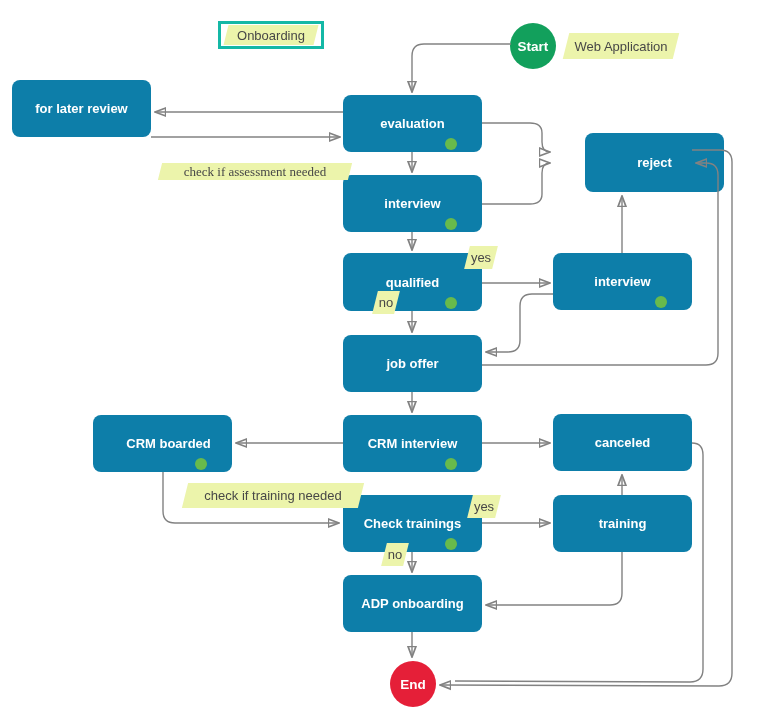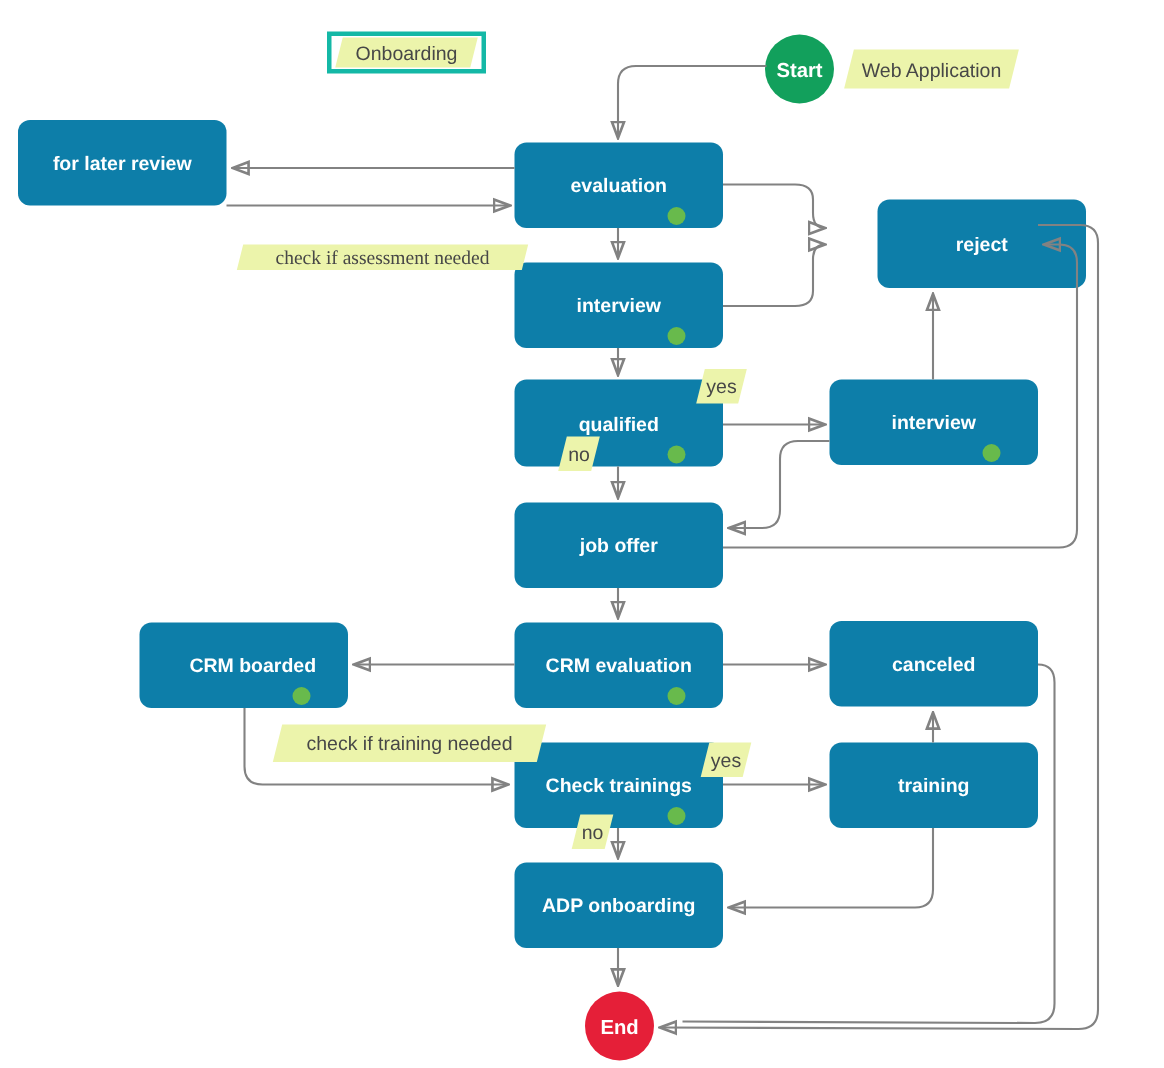--- a/index.html
+++ b/index.html
@@ -65,21 +65,21 @@
         <span class="dot"></span>
       </div>
       <div class="node" style="left: 343px; top: 335px; width: 139px; height: 57px;">
         <span>job offer</span>
       </div>
       <div class="node" style="left: 93px; top: 415px; width: 139px; height: 57px; padding-left: 12px;">
         <span>CRM boarded</span>
         <span class="dot"></span>
       </div>
       <div class="node" style="left: 343px; top: 415px; width: 139px; height: 57px;">
-        <span>CRM evaluation</span>
+        <span>CRM interview</span>
         <span class="dot"></span>
       </div>
       <div class="node" style="left: 553px; top: 414px; width: 139px; height: 57px;">
         <span>canceled</span>
       </div>
       <div class="node" style="left: 343px; top: 495px; width: 139px; height: 57px;">
         <span>Check trainings</span>
         <span class="dot"></span>
       </div>
       <div class="node" style="left: 553px; top: 495px; width: 139px; height: 57px;">

